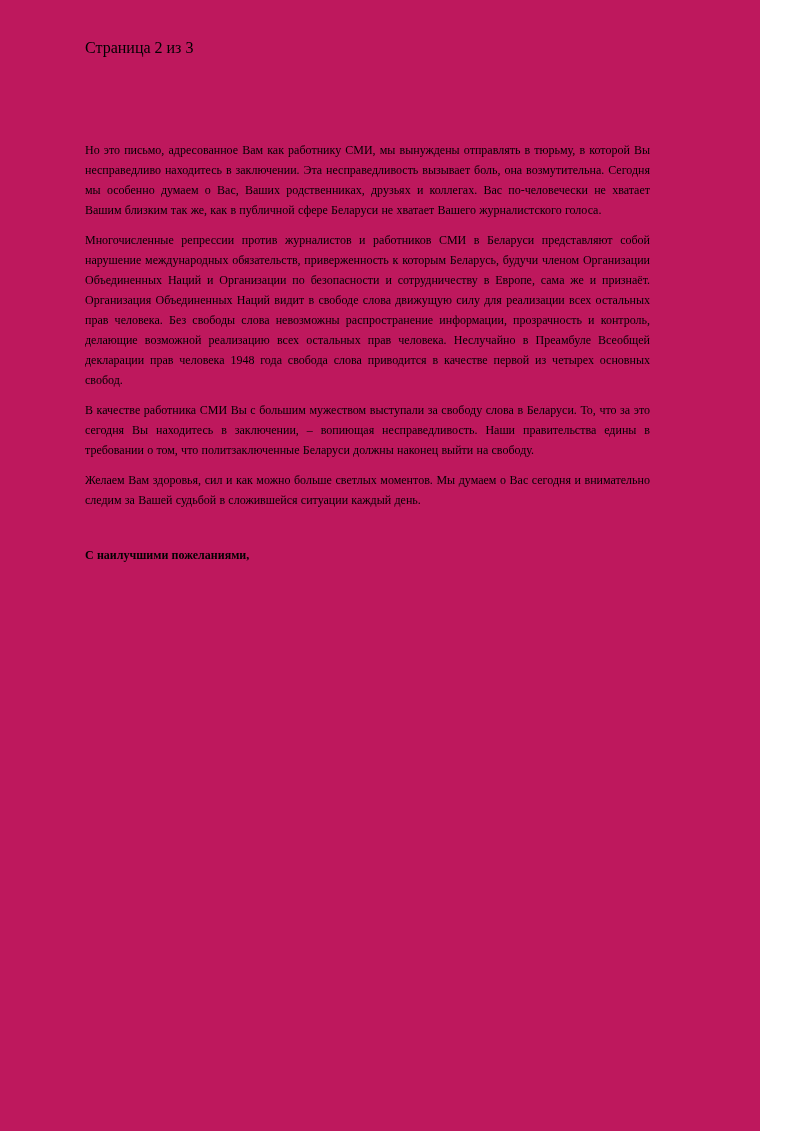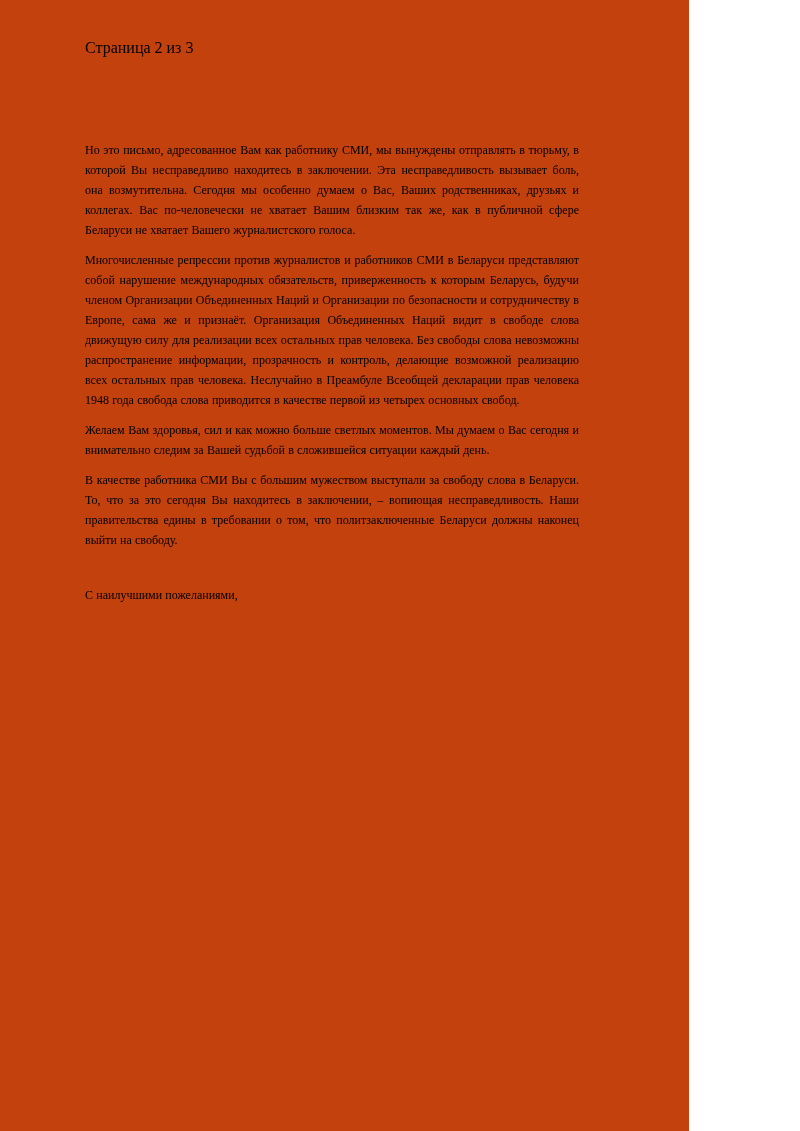--- a/index.html
+++ b/index.html
@@ -3,23 +3,23 @@
 <meta charset="utf-8">
 <title>Document Page</title>
 <style>
   html, body {
     margin: 0;
     padding: 0;
     background: #ffffff;
   }
   .page {
     position: relative;
-    width: 689px;
+    width: 760px;
     height: 1131px;
-    background: #c2410c;
+    background: #be185d;
     color: #000000;
     font-family: "Liberation Serif", "DejaVu Serif", serif;
     box-sizing: border-box;
     padding: 38px 110px 0 85px;
     overflow: hidden;
   }
   .page-number {
     font-size: 16px;
     line-height: 20px;
     margin: 0 0 82px 0;
@@ -30,28 +30,29 @@
     font-size: 12px;
     line-height: 20px;
     margin: 0 0 10px 0;
     text-align: justify;
     text-align-last: left;
     word-spacing: 0.02em;
   }
   .letter-body p.closing {
     margin-top: 35px;
     text-align: left;
+    font-weight: bold;
   }
 </style>
 </head>
 <body>
 
 <div class="page">
   <div class="page-number">Страница 2 из 3</div>
 
   <div class="letter-body">
     <p>Но это письмо, адресованное Вам как работнику СМИ, мы вынуждены отправлять в тюрьму, в которой Вы несправедливо находитесь в заключении. Эта несправедливость вызывает боль, она возмутительна. Сегодня мы особенно думаем о Вас, Ваших родственниках, друзьях и коллегах. Вас по-человечески не хватает Вашим близким так же, как в публичной сфере Беларуси не хватает Вашего журналистского голоса.</p>
     <p>Многочисленные репрессии против журналистов и работников СМИ в Беларуси представляют собой нарушение международных обязательств, приверженность к которым Беларусь, будучи членом Организации Объединенных Наций и Организации по безопасности и сотрудничеству в Европе, сама же и признаёт. Организация Объединенных Наций видит в свободе слова движущую силу для реализации всех остальных прав человека. Без свободы слова невозможны распространение информации, прозрачность и контроль, делающие возможной реализацию всех остальных прав человека. Неслучайно в Преамбуле Всеобщей декларации прав человека 1948 года свобода слова приводится в качестве первой из четырех основных свобод.</p>
+    <p>В качестве работника СМИ Вы с большим мужеством выступали за свободу слова в Беларуси. То, что за это сегодня Вы находитесь в заключении, – вопиющая несправедливость. Наши правительства едины в требовании о том, что политзаключенные Беларуси должны наконец выйти на свободу.</p>
     <p>Желаем Вам здоровья, сил и как можно больше светлых моментов. Мы думаем о Вас сегодня и внимательно следим за Вашей судьбой в сложившейся ситуации каждый день.</p>
-    <p>В качестве работника СМИ Вы с большим мужеством выступали за свободу слова в Беларуси. То, что за это сегодня Вы находитесь в заключении, – вопиющая несправедливость. Наши правительства едины в требовании о том, что политзаключенные Беларуси должны наконец выйти на свободу.</p>
     <p class="closing">С наилучшими пожеланиями,</p>
   </div>
 </div>
 
 </body></html>

